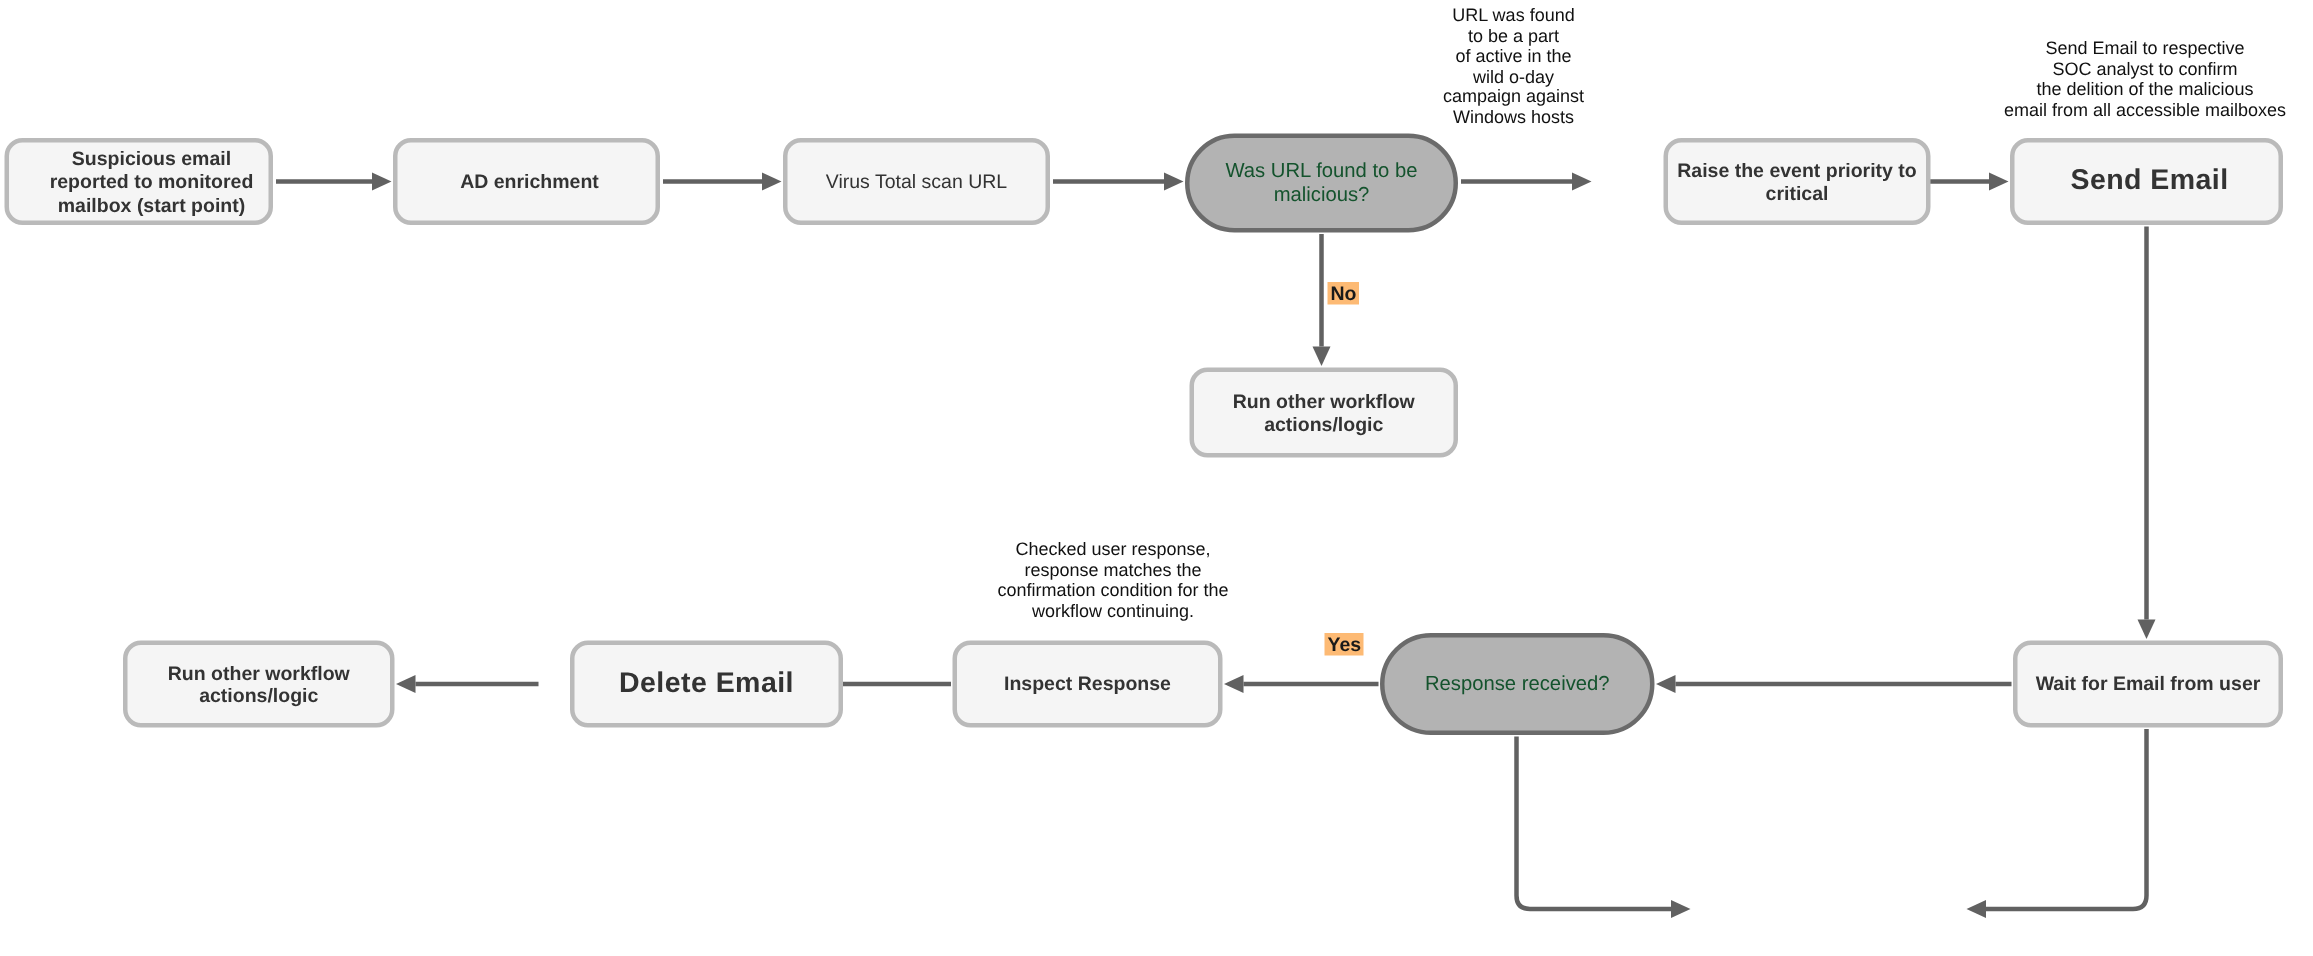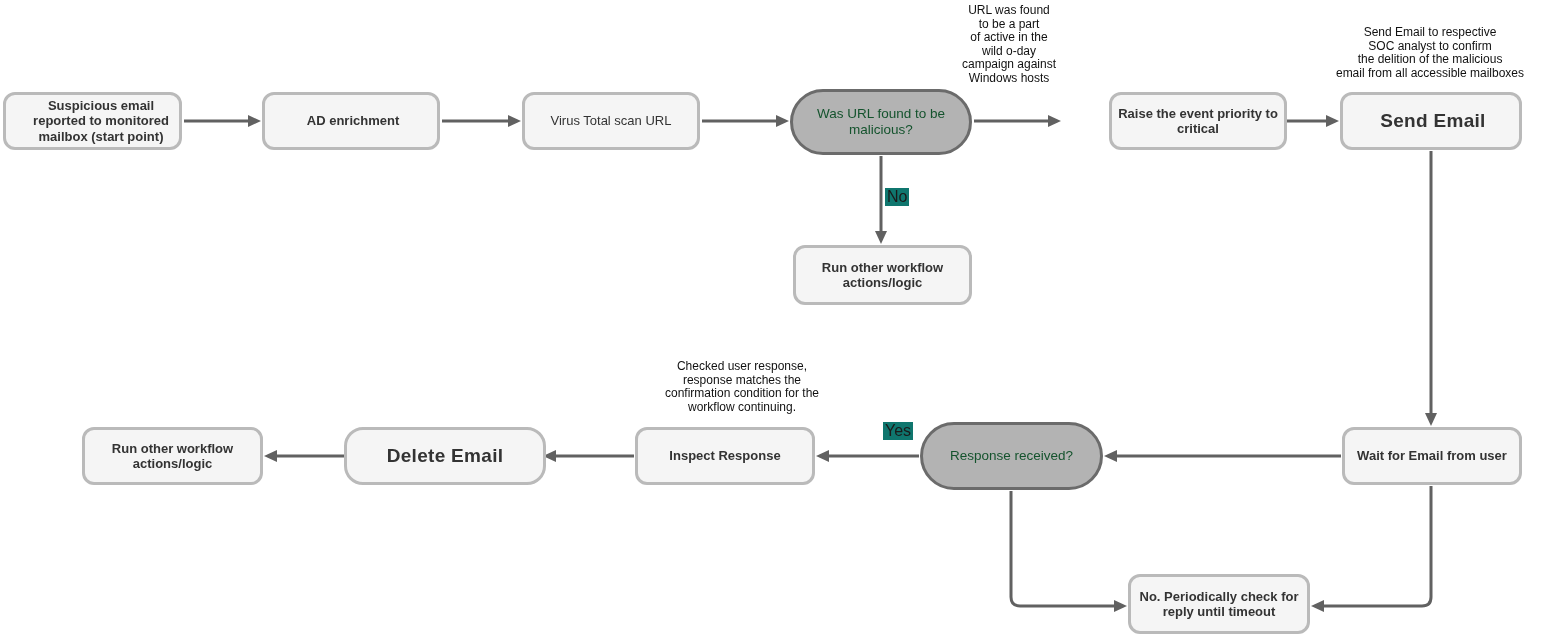--- a/index.html
+++ b/index.html
@@ -37,24 +37,24 @@
   .annotation{
     position:absolute;
     text-align:center;
     color:#111111;
     font-size:12px;
     line-height:13.6px;
     white-space:pre-line;
   }
   .edge-label{
     position:absolute;
-    font-size:16px;
-    font-weight:normal;
+    font-size:13px;
+    font-weight:bold;
     color:#1a1a1a;
-    background:#0f766e;
+    background:#fdba74;
     padding:0 2px;
   }
 </style>
 </head>
 <body>
 
 <div id="canvas">
 
   <svg id="edges" xmlns="http://www.w3.org/2000/svg">
     <defs>
@@ -94,30 +94,28 @@
 critical</div>
 
   <div class="node big" style="left:1340px;top:92px;width:182px;height:58px;padding-left:10px;">Send Email</div>
 
   <div class="node bold" style="left:793px;top:245px;width:179px;height:60px;">Run other workflow
 actions/logic</div>
 
   <div class="node bold" style="left:82px;top:427px;width:181px;height:58px;">Run other workflow
 actions/logic</div>
 
-  <div class="node big" style="left:344px;top:427px;width:202px;height:58px;border-radius:19px;">Delete Email</div>
+  <div class="node big" style="left:380px;top:427px;width:182px;height:58px;">Delete Email</div>
 
   <div class="node bold" style="left:635px;top:427px;width:180px;height:58px;">Inspect Response</div>
 
   <div class="node decision" style="left:920px;top:422px;width:183px;height:68px;">Response received?</div>
 
   <div class="node bold" style="left:1342px;top:427px;width:180px;height:58px;">Wait for Email from user</div>
 
-  <div class="node bold" style="left:1128px;top:574px;width:182px;height:60px;">No. Periodically check for
-reply until timeout</div>
 
   <div class="annotation" style="left:909px;top:4px;width:200px;">URL was found
 to be a part
 of active in the
 wild o-day
 campaign against
 Windows hosts</div>
 
   <div class="annotation" style="left:1308px;top:26px;width:244px;">Send Email to respective
 SOC analyst to confirm

